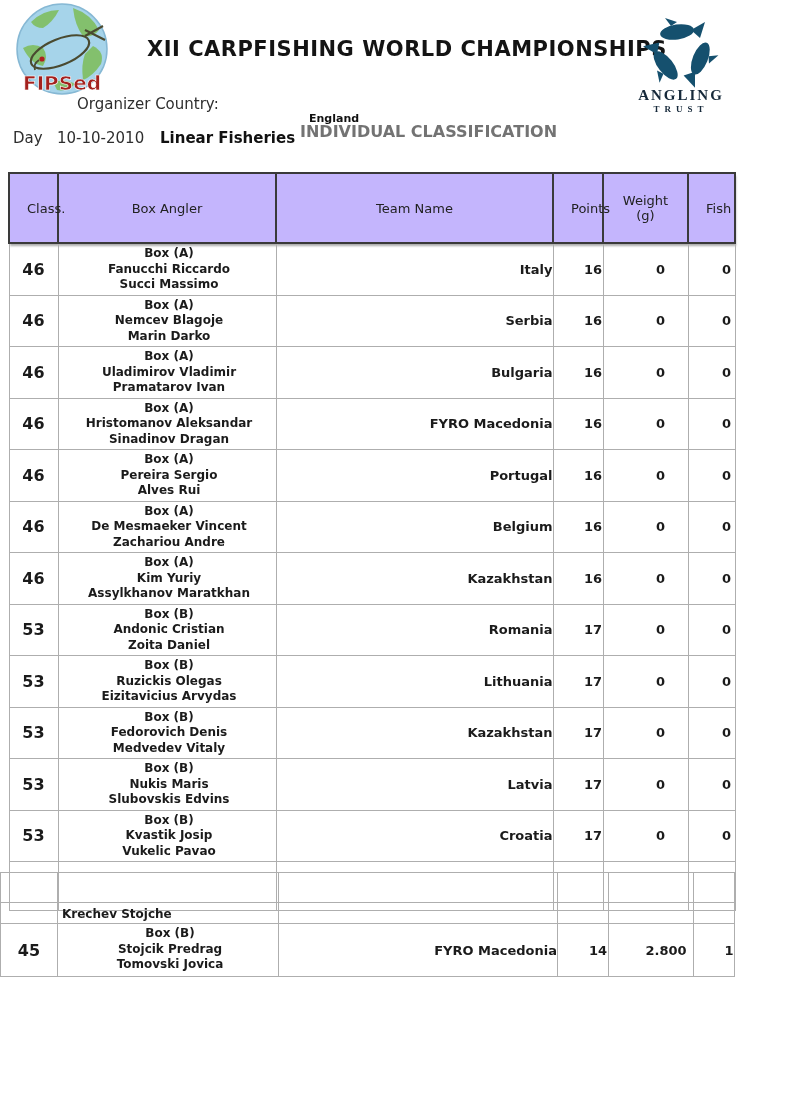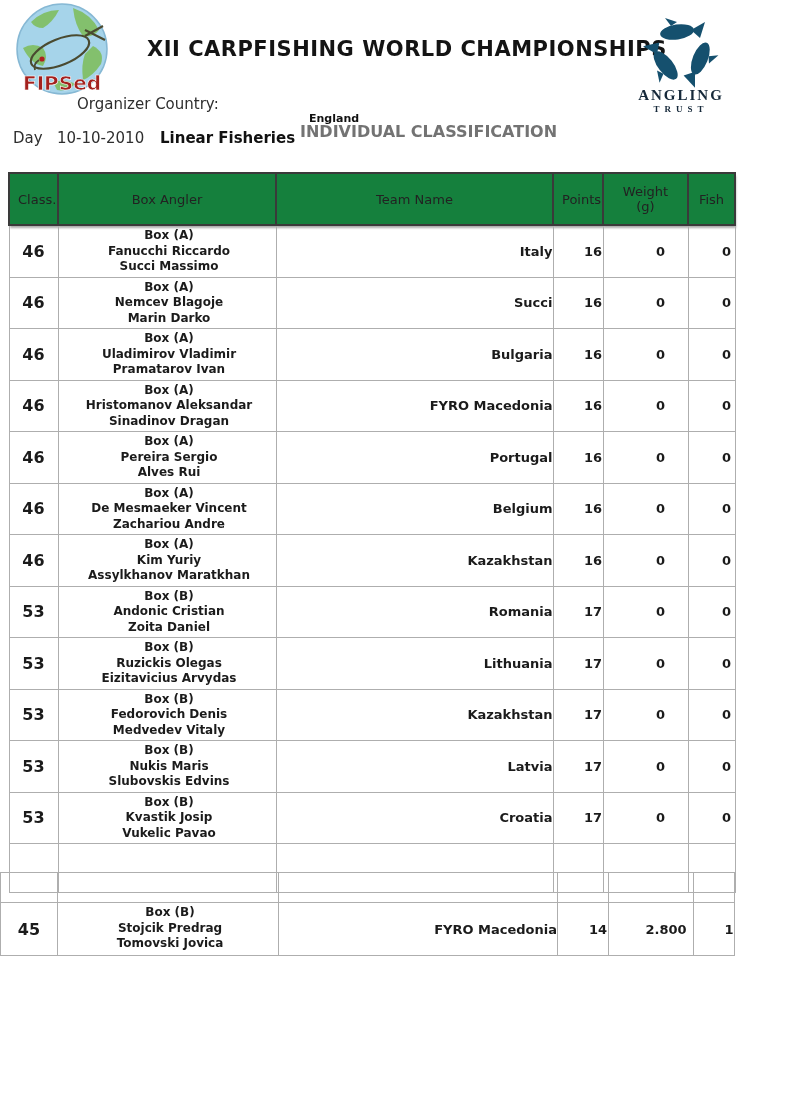--- a/index.html
+++ b/index.html
@@ -24,24 +24,24 @@
   .day-value   { position:absolute; left:57px;  top:129px; font-size:15px; color:#2e2e2e;text-align:center; }
   .venue       { position:absolute; left:160px; top:129px; font-size:15px; font-weight:bold; color:#111; }
   .classification-title {
     position:absolute; left:300px; top:122px;
     font-size:16px; font-weight:bold; color:#737373; white-space:nowrap;
   }
   
   table { border-collapse:collapse; table-layout:fixed; }
   .main-table { position:absolute; left:8px; top:172px; width:726px; }
   .main-table th {
-    background:#15803d; border:2px solid #3a3a3a; height:34px;
+    background:#c4b5fd; border:2px solid #3a3a3a; height:34px;
     font-size:13px; font-weight:normal; color:#222; text-align:center;
     box-shadow:1px 3px 2px rgba(70,70,70,0.45);
-    padding:8px;
+    padding:17px;
   }
   .main-table td, .frag-table td { border:1px solid #aeaeae; padding:0; }
   tr.data-row { height:51px; }
   td.cell-class { text-align:center; font-weight:bold; font-size:16px; }
   td.cell-angler { padding:2px 0 2px 4px; vertical-align:top;text-align:center; }
   .angler-line { font-size:12px; font-weight:bold; line-height:15.5px; white-space:nowrap; }
   td.cell-team  { text-align:right; font-weight:bold; font-size:13px; }
   td.cell-num   { text-align:center; font-weight:bold; font-size:13px;padding-left:30px; }
   tr.empty-row { height:49px; }
   .frag-table { position:absolute; left:0px; top:872px; width:734px; }
@@ -129,21 +129,21 @@
         <td class="cell-num">0</td>
         <td class="cell-num">0</td>
       </tr>
       <tr class="data-row">
         <td class="cell-class">46</td>
         <td class="cell-angler">
           <div class="angler-line">Box (A)</div>
           <div class="angler-line">Nemcev Blagoje</div>
           <div class="angler-line">Marin Darko</div>
         </td>
-        <td class="cell-team">Succi</td>
+        <td class="cell-team">Serbia</td>
         <td class="cell-num">16</td>
         <td class="cell-num">0</td>
         <td class="cell-num">0</td>
       </tr>
       <tr class="data-row">
         <td class="cell-class">46</td>
         <td class="cell-angler">
           <div class="angler-line">Box (A)</div>
           <div class="angler-line">Uladimirov Vladimir</div>
           <div class="angler-line">Pramatarov Ivan</div>
@@ -279,20 +279,30 @@
       <col style="width:279px">
     <col style="width:51px">
       <col style="width:85px">
       <col style="width:41px">
   </colgroup>
   <tbody>
     <tr class="frag-empty">
       <td></td>
         <td></td>
         <td></td>
+        <td></td>
+        <td></td>
+        <td></td>
+    </tr>
+    <tr class="frag-partial">
+      <td></td>
+      <td class="cell-partial">
+          <div class="angler-line">Krechev Stojche</div>
+        </td>
+      <td></td>
         <td></td>
         <td></td>
         <td></td>
     </tr>
     <tr class="frag-data">
       <td class="cell-class">45</td>
       <td class="cell-angler">
         <div class="angler-line">Box (B)</div>
         <div class="angler-line">Stojcik Predrag</div>
         <div class="angler-line">Tomovski Jovica</div>

